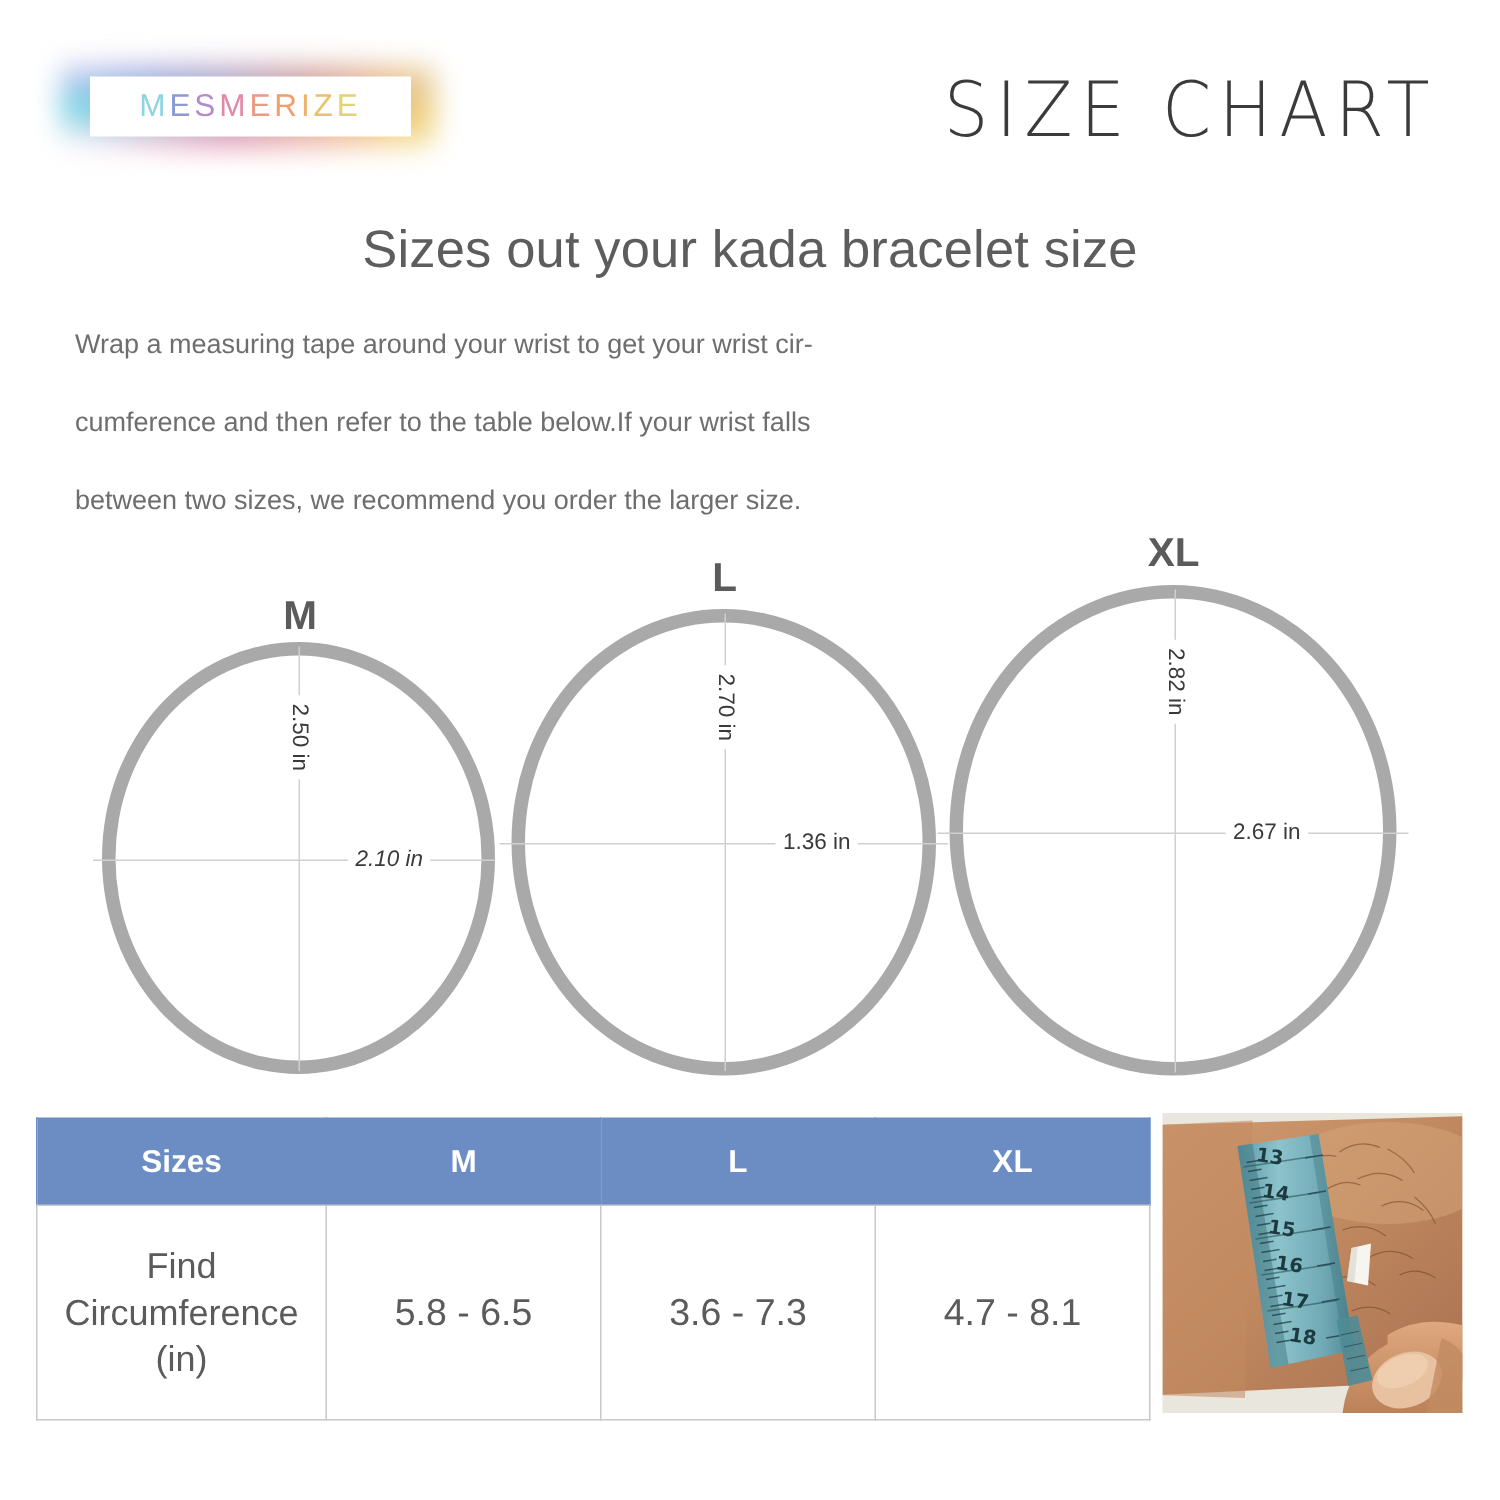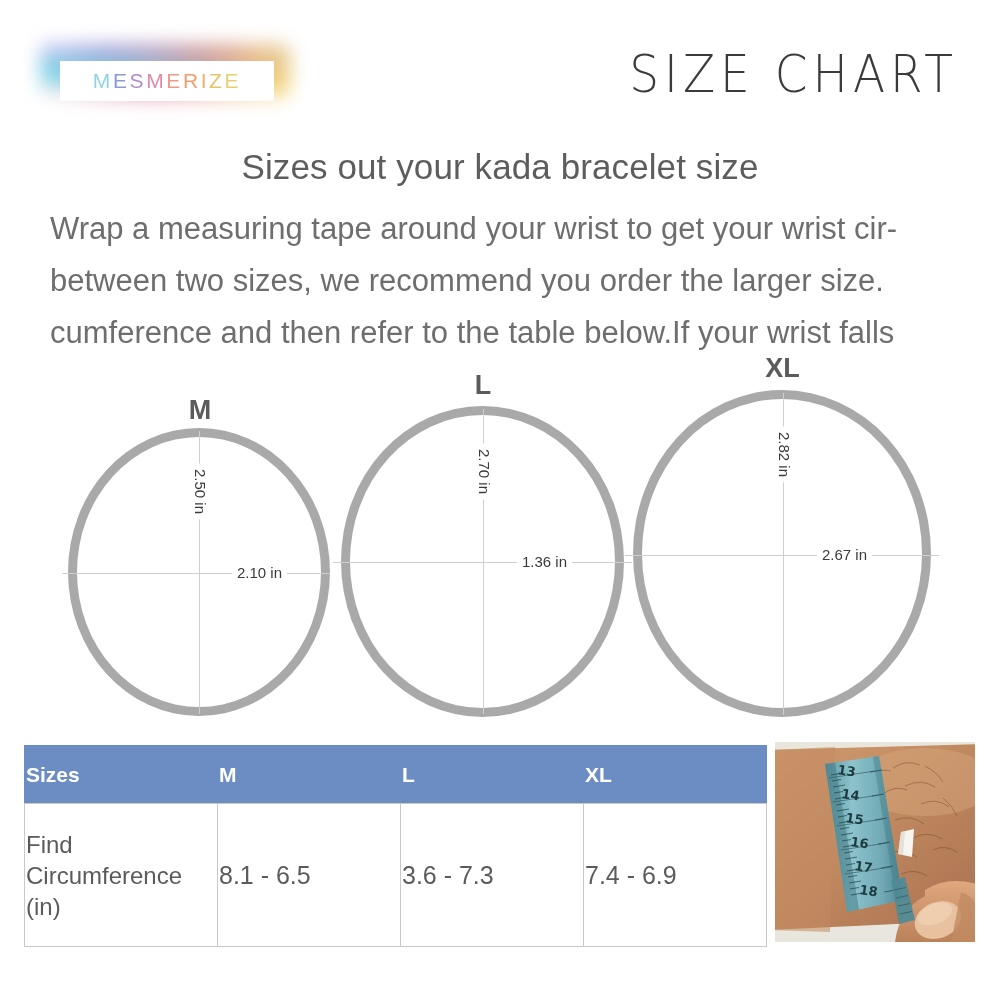--- a/index.html
+++ b/index.html
@@ -39,21 +39,20 @@
     filter: blur(9px);
   }
   #logo-plate {
     position: absolute;
     left: 20px; top: 8px;
     width: 214px; height: 40px;
     background: #ffffff;
     display: flex;
     align-items: center;
     justify-content: center;
-    margin-top: 10px;
   }
   #logo-wordmark {
     font-size: 21px;
     letter-spacing: 2.6px;
     font-weight: 400;
     white-space: nowrap;
     font-family: "Liberation Sans", sans-serif;
   }
   #logo-wordmark span { display: inline-block; }
 
@@ -83,21 +82,21 @@
     font-weight: 400;
     font-family: "Liberation Sans", sans-serif;
     letter-spacing: 0.1px;
   }
   #intro-copy {
     position: absolute;
     left: 50px;
     top: 203px;
     width: 905px;
     text-align: left;
-    font-size: 31px;
+    font-size: 18px;
     line-height: 52px;
     color: #6e6e6e;
     font-family: "Liberation Sans", sans-serif;
     font-weight: 400;
   }
   #intro-copy .copy-line { display: block; white-space: nowrap; }
 
   
   #diagram-area {
     position: absolute;
@@ -153,21 +152,21 @@
   #size-table {
     position: absolute;
     left: 24px;
     top: 745px;
     width: 732px;
     border-collapse: collapse;
     table-layout: fixed;
   }
   #size-table th, #size-table td {
     border: 1px solid #c8c8c8;
-    text-align: left;
+    text-align: center;
     vertical-align: middle;
   }
   #size-table thead th {
     background: #6b8dc4;
     color: #ffffff;
     font-size: 21px;
     font-weight: 700;
     height: 55px;
     border-color: #6b8dc4;
     border-bottom-color: #c8c8c8;
@@ -205,33 +204,33 @@
   <div id="logo-plate">
     <div id="logo-wordmark"><span style="color: rgb(143, 212, 224);">M</span><span style="color: rgb(139, 154, 214);">E</span><span style="color: rgb(180, 140, 203);">S</span><span style="color: rgb(224, 138, 166);">M</span><span style="color: rgb(236, 154, 134);">E</span><span style="color: rgb(239, 159, 109);">R</span><span style="color: rgb(238, 176, 106);">I</span><span style="color: rgb(233, 194, 104);">Z</span><span style="color: rgb(230, 208, 112);">E</span></div>
   </div>
 </div>
 
 <div id="size-chart-title">SIZE CHART</div>
 
 <div id="find-heading">Sizes out your kada bracelet size</div>
 <div id="intro-copy">
   <span class="copy-line">Wrap a measuring tape around your wrist to get your wrist cir-</span>
+  <span class="copy-line">cumference and then refer to the table below.If your wrist falls</span>
   <span class="copy-line">between two sizes, we recommend you order the larger size.</span>
-  <span class="copy-line">cumference and then refer to the table below.If your wrist falls</span>
 </div>
 
 <div id="diagram-area">
 
   <div class="oval-figure" style="left:60px; top:45px; width:280px; height:340px;">
     <div class="oval-label" style="left:0; top:10px; width:280px;">M</div>
     <div class="oval-ring" style="left:8px; top:43px; width:262px; height:288px;"></div>
     <div class="guide-v" style="left:139px; top:46px; height:283px;"></div>
     <div class="guide-h" style="left:2px; top:188px; width:268px;"></div>
     <div class="dim-v" style="left:112px; top:95px; width:56px; text-align:center;">2.50 in</div>
-    <div class="dim-h" style="left:172px; top:179px;">2.10 in</div>
+    <div class="dim-h" style="left:172px; top:179px;font-style:italic;">2.10 in</div>
   </div>
 
   <div class="oval-figure" style="left:333px; top:22px; width:300px; height:365px;">
     <div class="oval-label" style="left:0; top:8px; width:300px;">L</div>
     <div class="oval-ring" style="left:8px; top:44px; width:283px; height:311px;"></div>
     <div class="guide-v" style="left:150px; top:47px; height:305px;"></div>
     <div class="guide-h" style="left:0px; top:200px; width:299px;"></div>
     <div class="dim-v" style="left:123px; top:98px; width:56px; text-align:center;">2.70 in</div>
     <div class="dim-h" style="left:184px; top:191px;">1.36 in</div>
   </div>
@@ -256,23 +255,23 @@
       <th class="col-size" style="background: rgb(107, 141, 196);">XL</th>
     </tr>
   </thead>
   <tbody>
     <tr>
       <td class="row-header">
         <div>Find</div>
         <div>Circumference</div>
         <div>(in)</div>
       </td>
-      <td>8.1 - 6.5</td>
+      <td>5.8 - 6.5</td>
       <td>3.6 - 7.3</td>
-      <td>7.4 - 6.9</td>
+      <td>4.7 - 8.1</td>
     </tr>
   </tbody>
 </table>
 
 <div id="wrist-photo">
   <svg width="200" height="200" viewBox="0 0 200 200">
     <defs>
       <linearGradient id="skinG" x1="0" y1="0" x2="1" y2="1">
         <stop offset="0%" stop-color="#d09b72"></stop>
         <stop offset="45%" stop-color="#c28a60"></stop>

